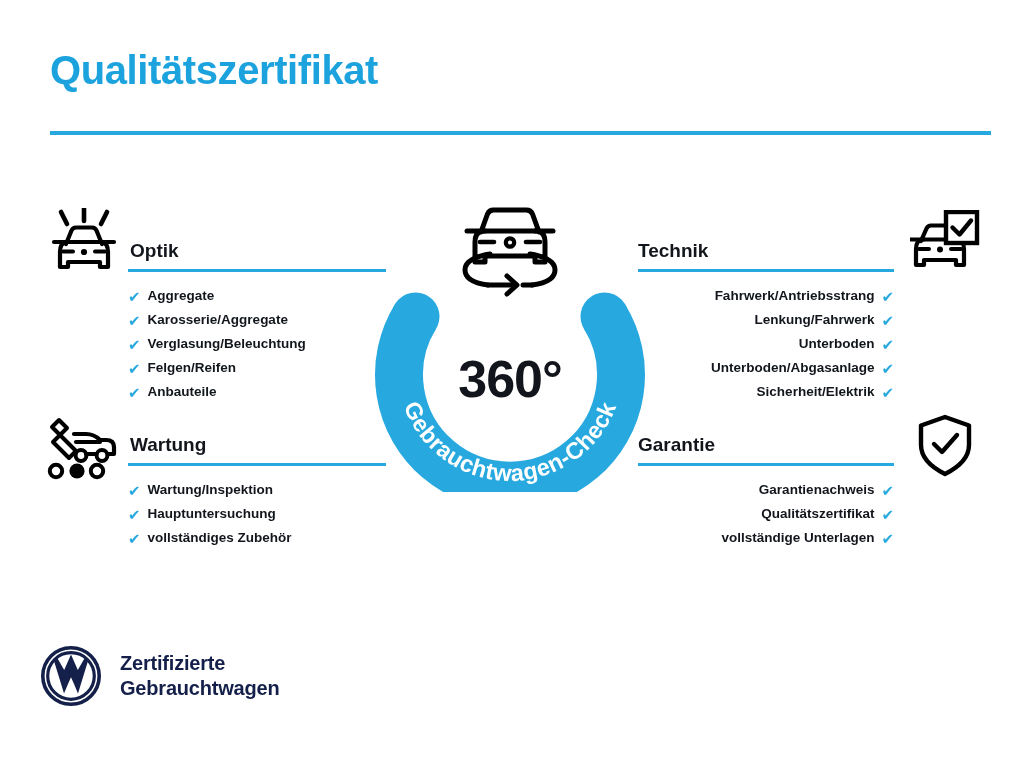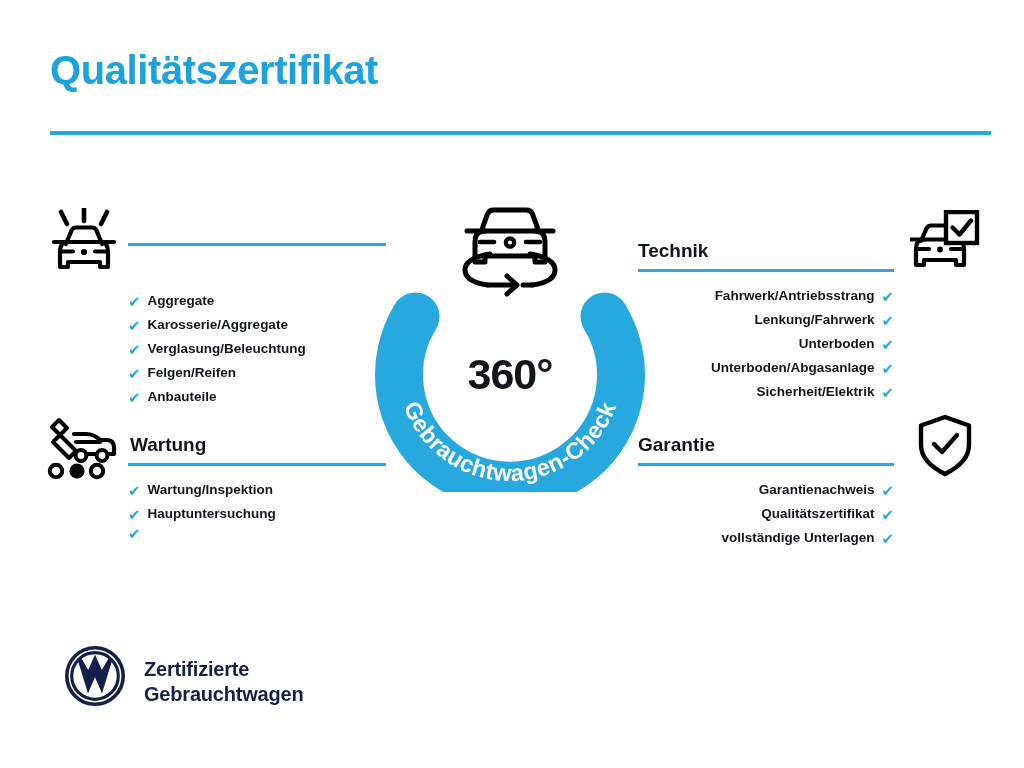--- a/index.html
+++ b/index.html
@@ -117,41 +117,41 @@
     position: absolute;
     left: 0; top: 52px;
     width: 272px; height: 248px;
   }
   #badge-number {
     position: absolute;
     left: 0;
     top: 161px;
     width: 272px;
     text-align: center;
-    font-size: 43px;
+    font-size: 52px;
     font-weight: bold;
     color: #12161C;
     letter-spacing: -1px;
     line-height: 1;
   }
   #badge-car {
     position: absolute;
     left: 83px;
     top: 0px;
     width: 106px;
     height: 106px;
   }
 
   
   #footer-logo {
     position: absolute;
-    left: 64px;
+    left: 40px;
     top: 645px;
     display: flex;
-    align-items: flex-end;
+    align-items: center;
   }
   #vw-mark { flex: 0 0 auto; }
   #footer-text {
     margin-left: 18px;
     font-size: 20px;
     font-weight: bold;
     color: #14204A;
     line-height: 25px;
     letter-spacing: -0.2px;
   }
@@ -220,20 +220,21 @@
 
 <div class="sec-icon" id="icon-garantie">
   <svg width="58" height="64" viewBox="0 0 58 64" fill="none" aria-hidden="true">
     <path d="M29 3 L53 11.5 L53 31 Q53 48 29 60 Q5 48 5 31 L5 11.5 Z" stroke="#000" stroke-width="4.4" fill="none" stroke-linejoin="round"></path>
     <path d="M18 30 L26 38 L41 21" stroke="#000" stroke-width="4.4" fill="none" stroke-linecap="round" stroke-linejoin="round"></path>
   </svg>
 </div>
 
 <div class="section left" id="sec-optik">
   <div class="sec-head">
+    <div class="sec-title">Optik</div>
     <div class="sec-rule"></div>
   </div>
   <ul class="items">
     <li class="item">
       <span class="check">✔</span>
       <span>Aggregate</span>
     </li>
     <li class="item">
       <span class="check">✔</span>
       <span>Karosserie/Aggregate</span>
@@ -262,20 +263,21 @@
     <li class="item">
       <span class="check">✔</span>
       <span>Wartung/Inspektion</span>
     </li>
     <li class="item">
       <span class="check">✔</span>
       <span>Hauptuntersuchung</span>
     </li>
     <li class="item">
       <span class="check">✔</span>
+      <span>vollständiges Zubehör</span>
     </li>
   </ul>
 </div>
 
 <div class="section right" id="sec-technik">
   <div class="sec-head">
     <div class="sec-title">Technik</div>
     <div class="sec-rule"></div>
   </div>
   <ul class="items">

